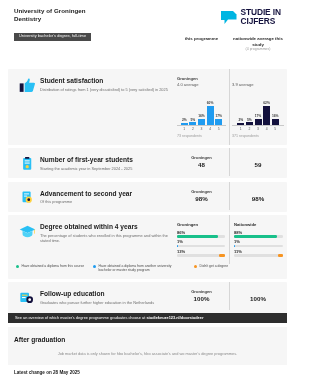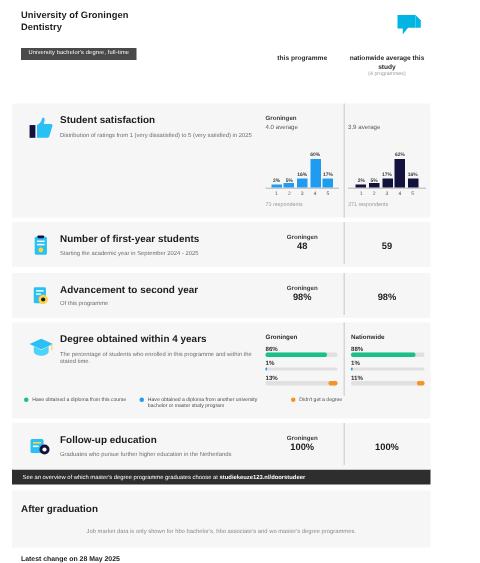--- a/index.html
+++ b/index.html
@@ -121,20 +121,24 @@
       <div class="prog-name">Dentistry</div>
       <div class="badge">University bachelor's degree, full-time</div>
     </div>
     <div class="logo">
       <span class="logo-mark">
         <svg viewBox="0 0 34 32" width="17" height="16">
           <path d="M2 4 L2 22 L9 22 L9 30 L16 21 L26 21 L26 4 Z" fill="#00b5e2"></path>
           <path d="M26 4 L33 11 L33 21 L26 21 Z" fill="#00b5e2"></path>
         </svg>
       </span>
+      <span>
+        <span class="logo-text" style="display:block">STUDIE IN</span>
+        <span class="logo-text" style="display:block">CIJFERS</span>
+      </span>
     </div>
   </div>
 
   <div class="colhead">
     <div class="spacer"></div>
     <div class="col-a">this programme</div>
     <div class="col-b">
       <span>nationwide average this study</span>
       <span class="col-sub">(4 programmes)</span>
     </div>

